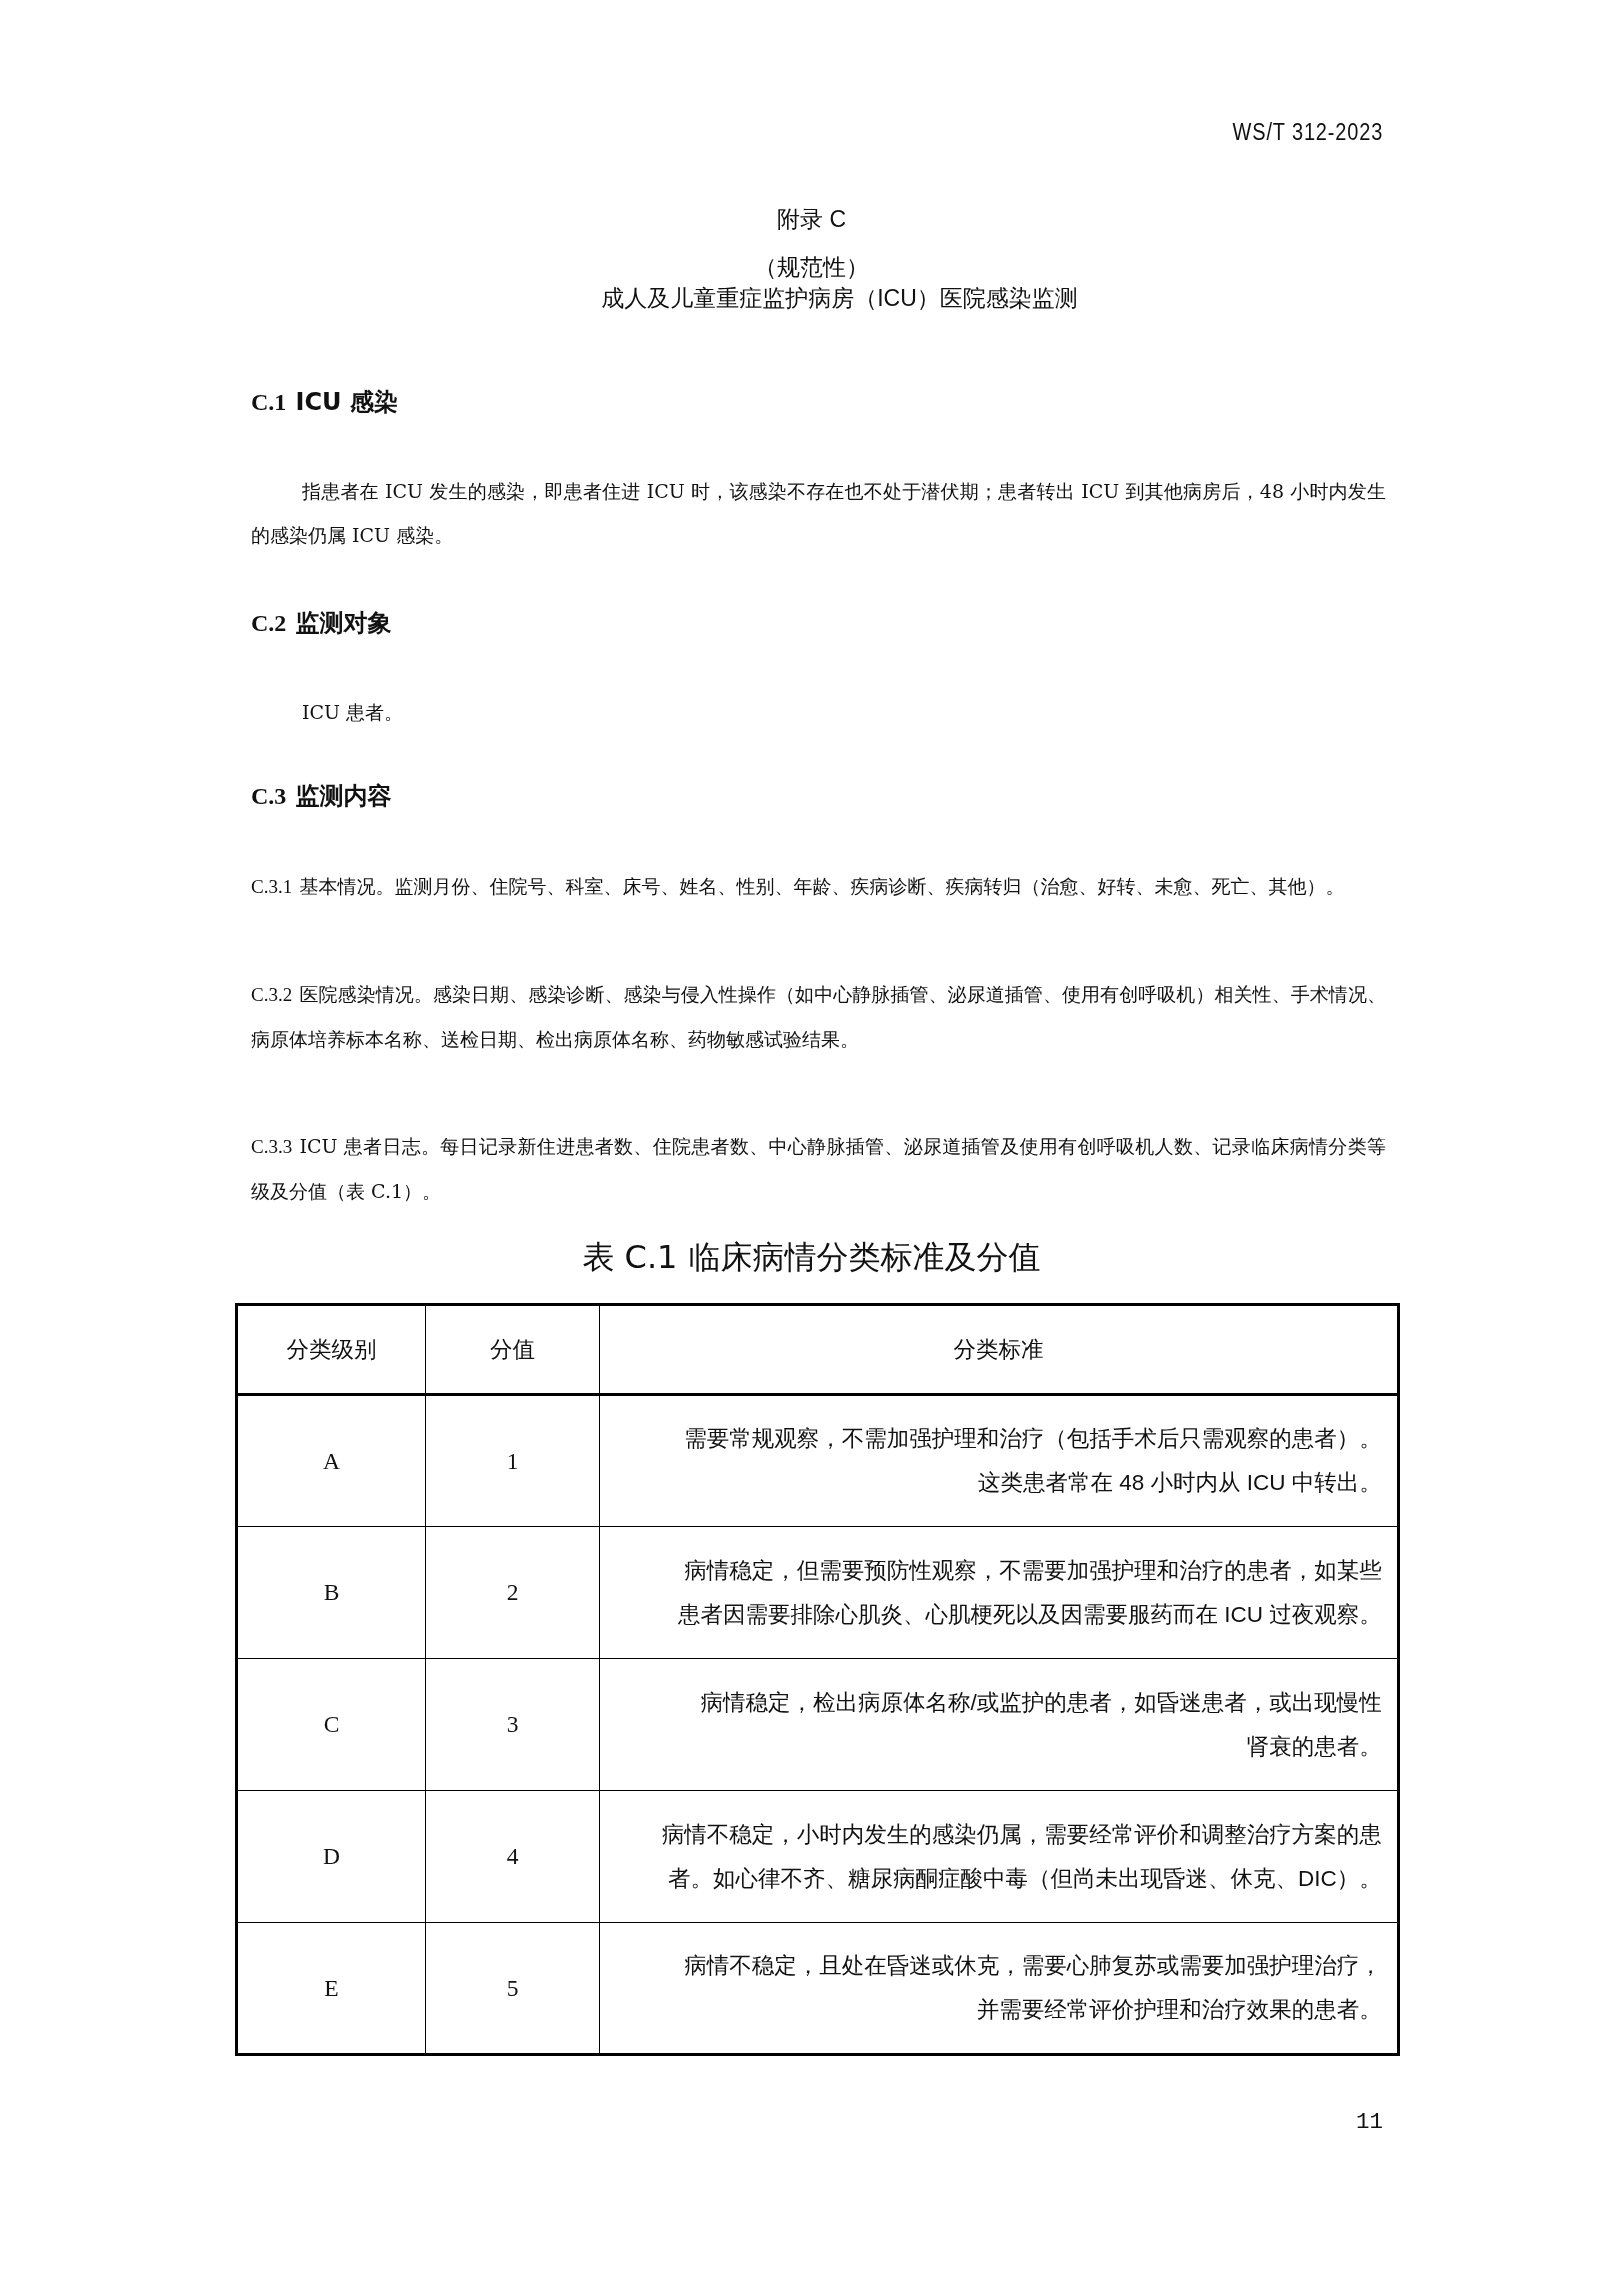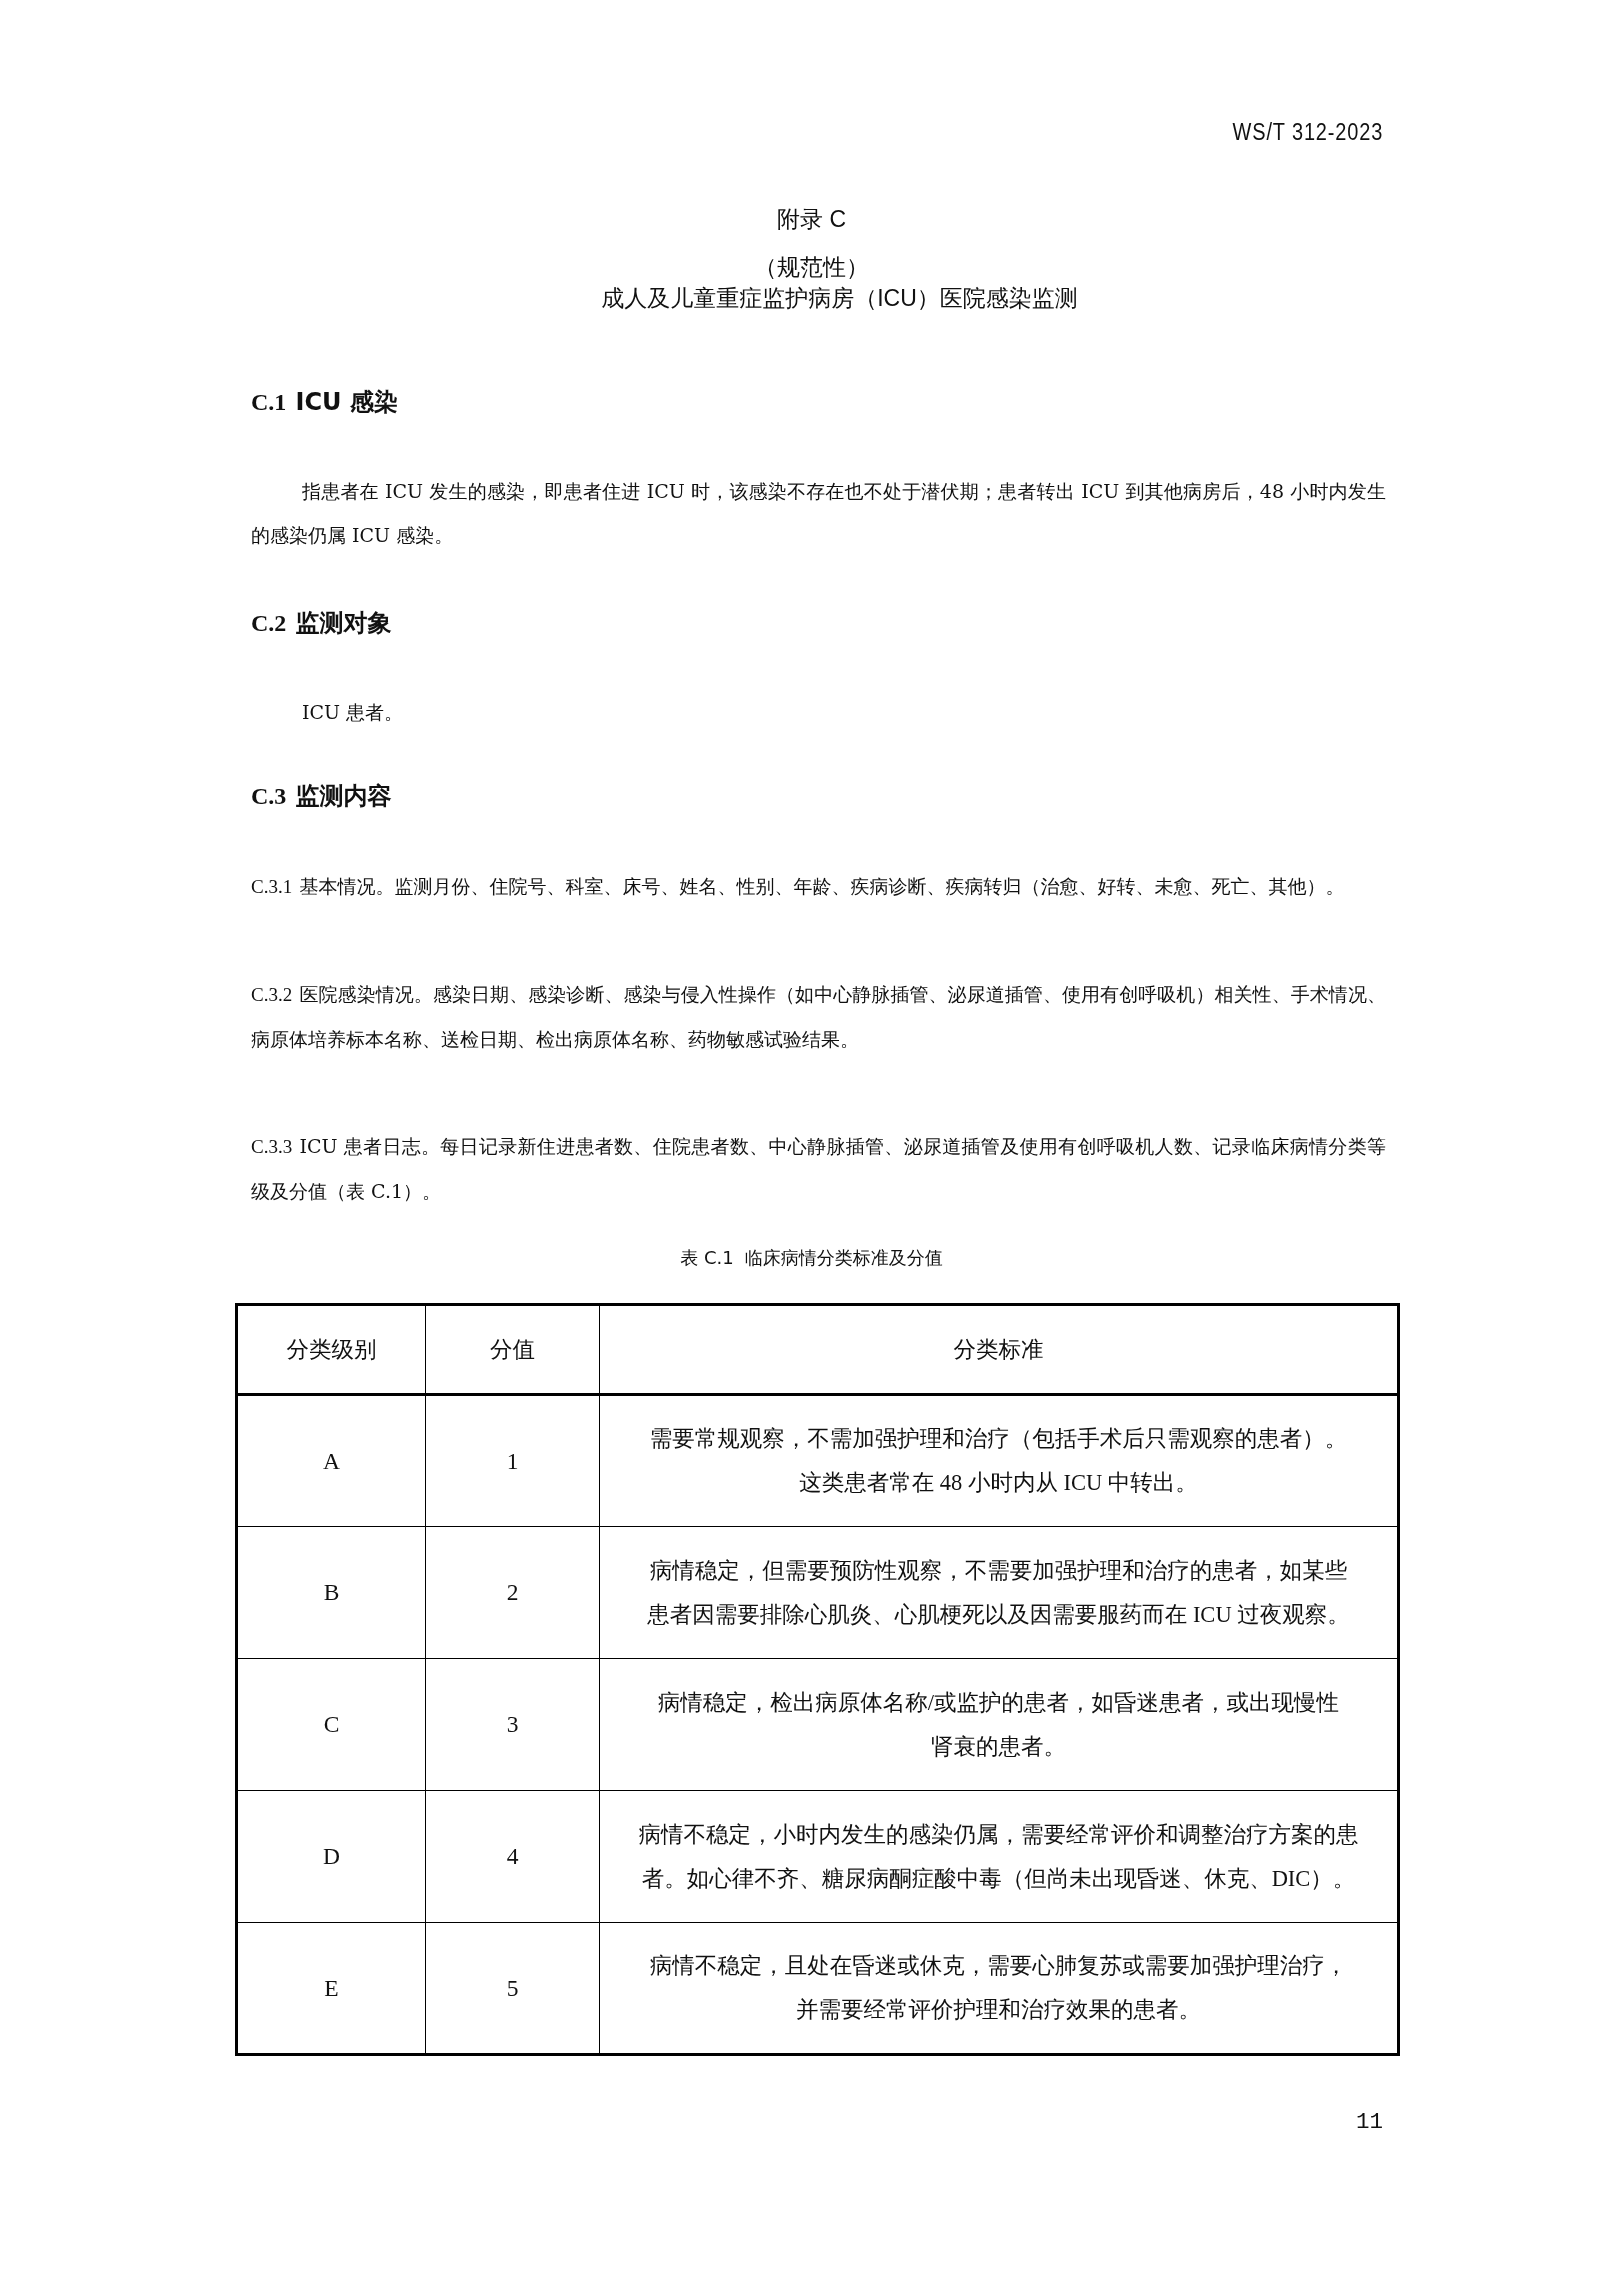--- a/index.html
+++ b/index.html
@@ -65,21 +65,21 @@
     font-family: "Liberation Serif", "DejaVu Serif", serif;
     margin-right: 7.2px;
   }
   .table-caption {
     position: absolute;
     left: 0;
     width: 1623px;
     top: 1243px;
     text-align: center;
     font-family: "DejaVu Sans", "Liberation Sans", sans-serif;
-    font-size: 18px;
+    font-size: 32px;
     line-height: 29px;
   }
   .table-caption .num { margin-right: 11.2px; }
 
   table.grid {
     position: absolute;
     left: 235px;
     top: 1303px;
     width: 1162px;
     border-collapse: collapse;
@@ -102,25 +102,25 @@
     text-align: center;
     border-bottom: 3.6px solid #000000;
   }
   table.grid tbody tr { height: 132px; }
   table.grid td.center {
     text-align: center;
     font-family: "Liberation Serif", "DejaVu Serif", serif;
     font-size: 23.5px;
   }
   table.grid td.desc {
-    font-family: Liberation Serif, serif;
+    font-family: Liberation Sans, sans-serif;
     font-size: 22.5px;
     line-height: 44px;
     padding: 0 15.3px 0 15.3px;
-    text-align: center;
+    text-align: right;
   }
   .page-number {
     position: absolute;
     right: 240px;
     top: 2109px;
     font-family: Liberation Mono, monospace;
     font-size: 22.5px;
   }
 </style>
 </head>

